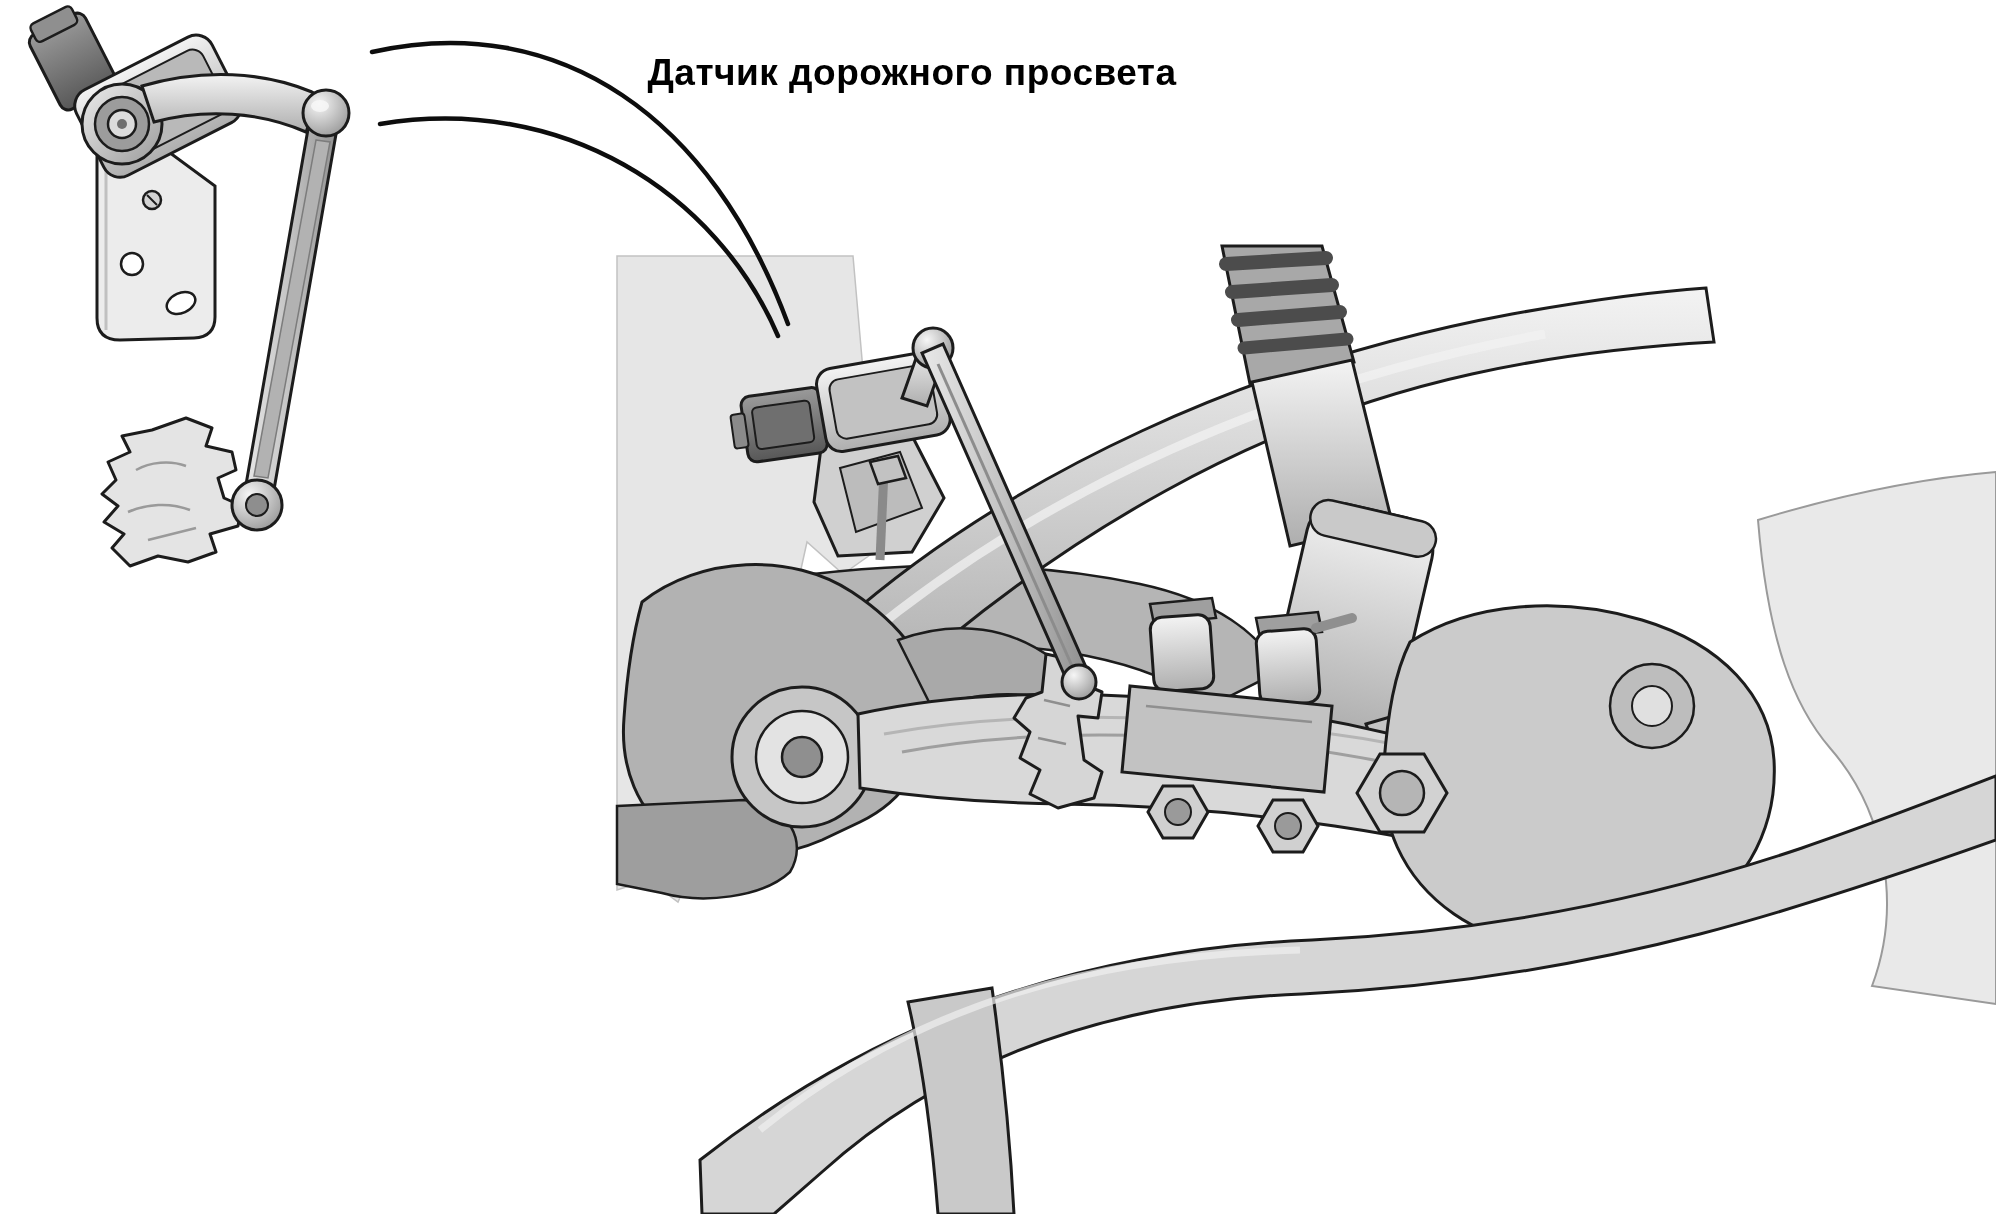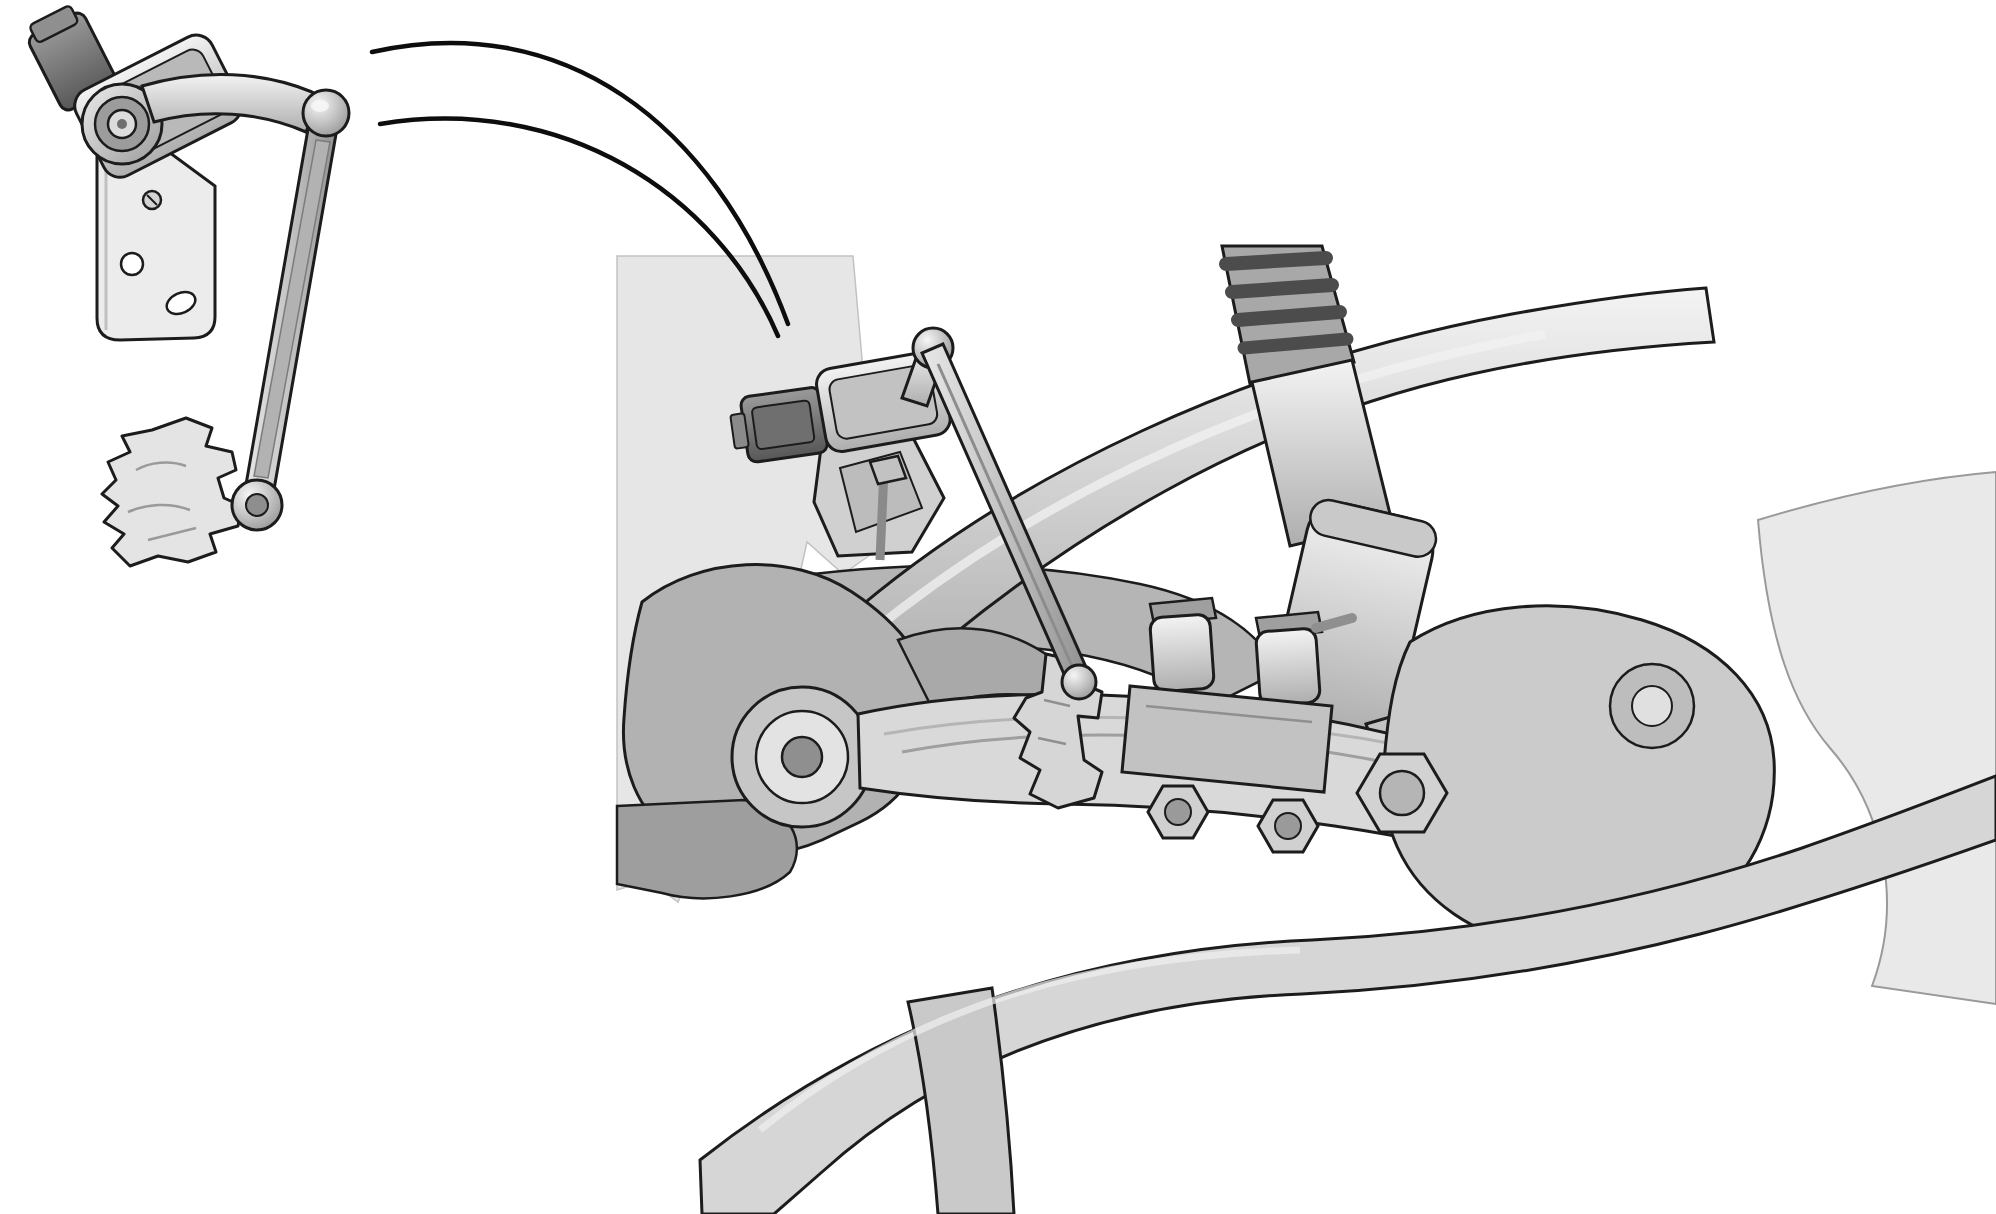--- a/index.html
+++ b/index.html
@@ -33,20 +33,21 @@
     letter-spacing: 0.5px;
     white-space: nowrap;
     z-index: 5;
   }
 </style>
 </head>
 <body>
 
 <div class="stage">
 
+  <div class="diagram-title">Датчик дорожного просвета</div>
 
   <svg viewBox="0 0 1996 1214" xmlns="http://www.w3.org/2000/svg">
     <defs>
       <linearGradient id="gMetalV" x1="0" y1="0" x2="0" y2="1">
         <stop offset="0" stop-color="#f3f3f3"></stop>
         <stop offset="1" stop-color="#aeaeae"></stop>
       </linearGradient>
       <linearGradient id="gMetalD" x1="0" y1="0" x2="1" y2="1">
         <stop offset="0" stop-color="#ececec"></stop>
         <stop offset="1" stop-color="#9c9c9c"></stop>

